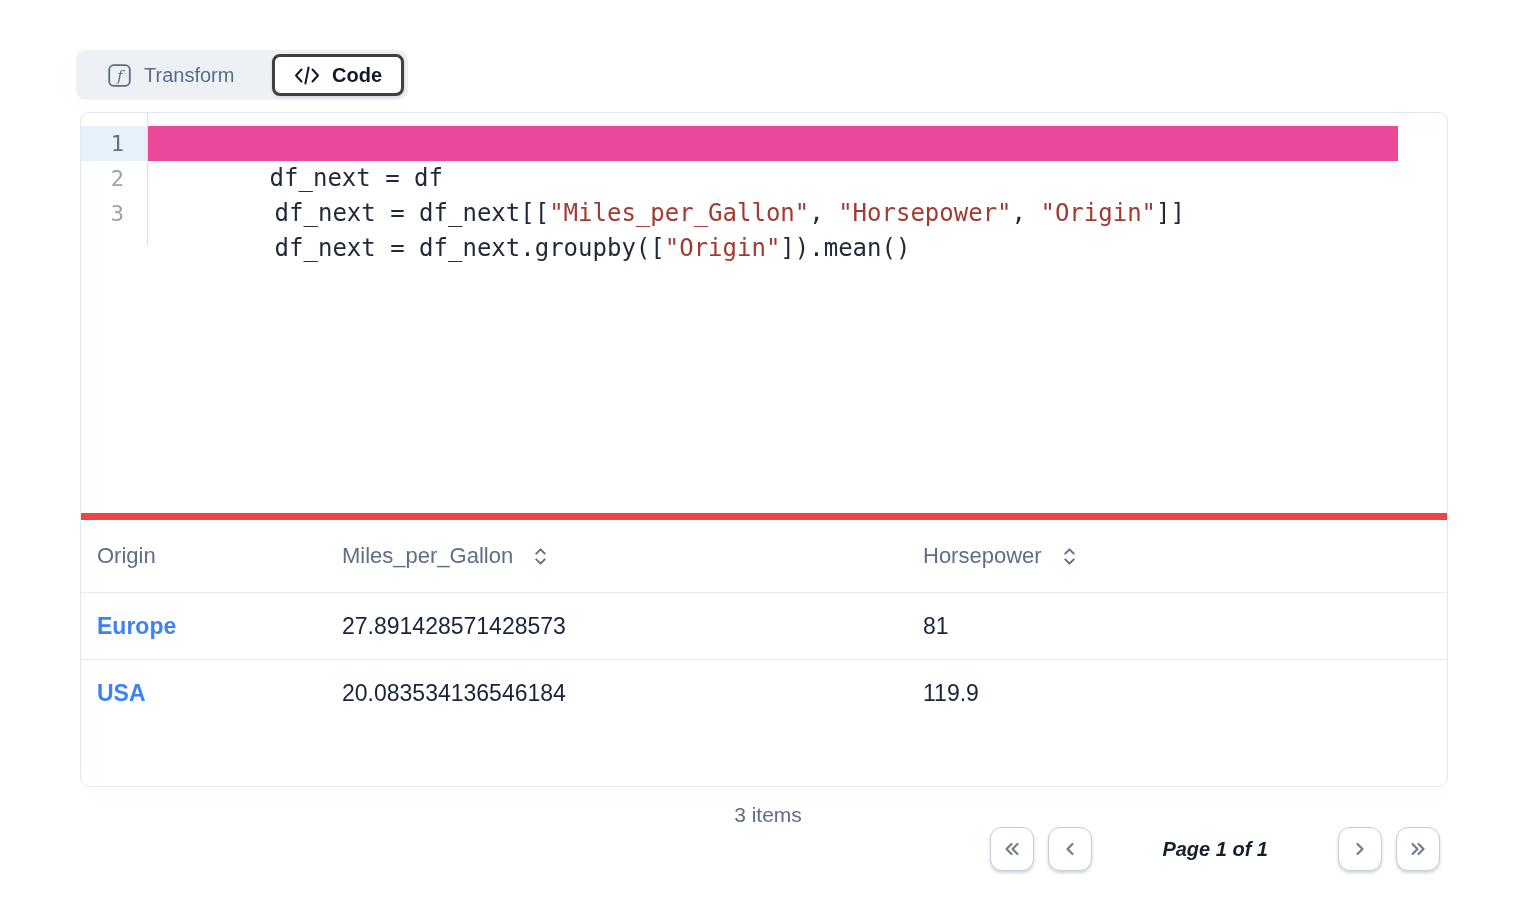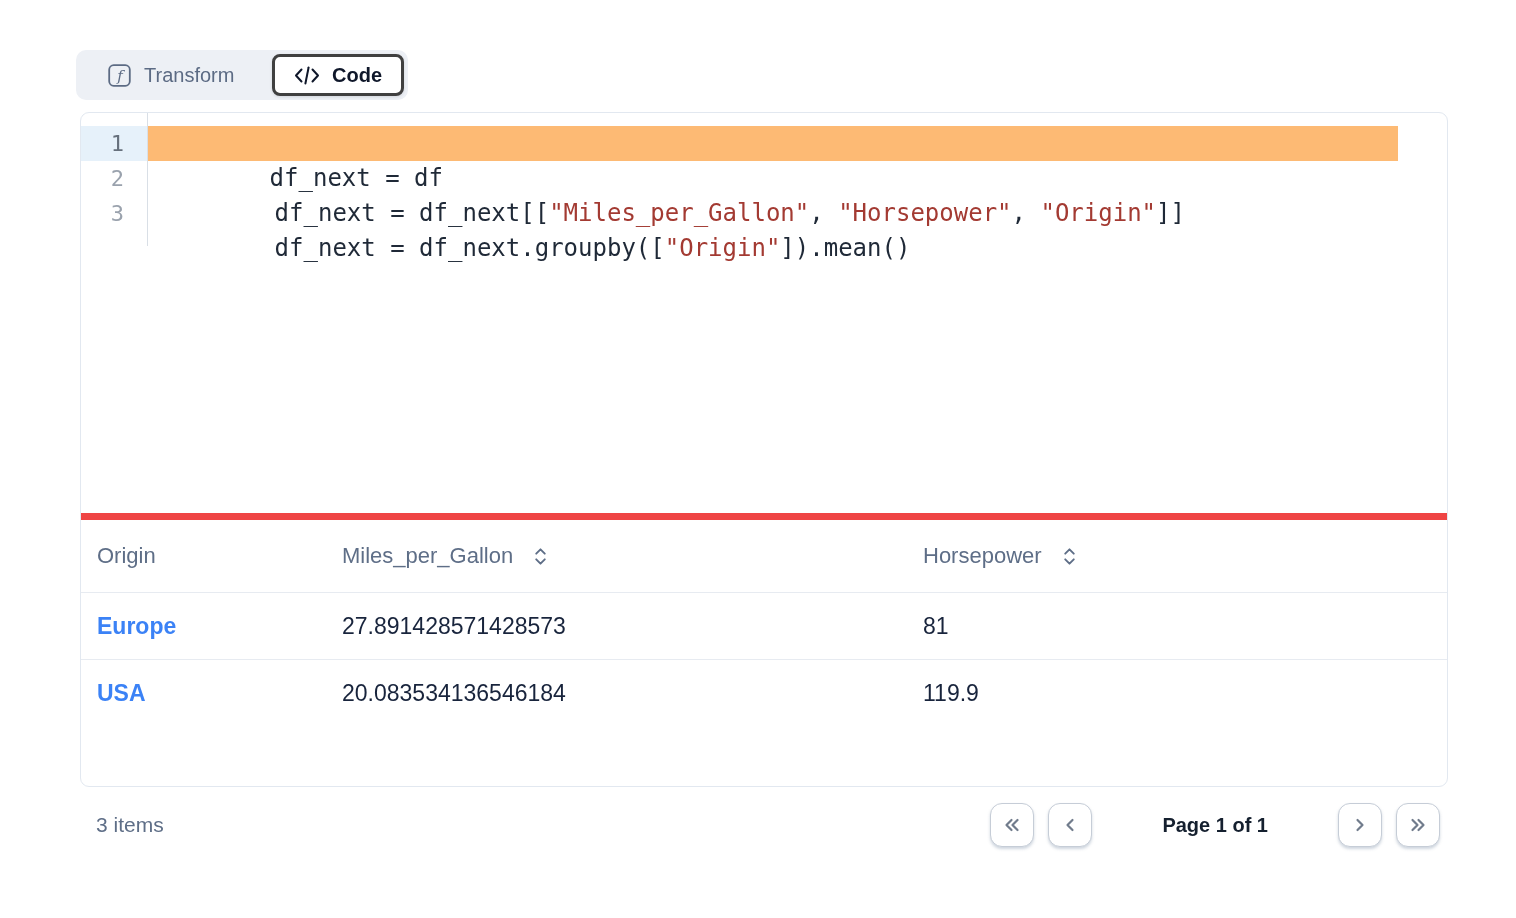--- a/index.html
+++ b/index.html
@@ -22,39 +22,39 @@
            border:1px solid #e2e8f0; border-radius:9px; background:#fff; }
 
   
   .editor { position:relative; height:400px; padding-top:13px;
             font-family:"DejaVu Sans Mono", monospace; font-size:24px; border-radius:8px 8px 0 0; overflow:hidden; }
   .gutter-sep { position:absolute; left:66px; top:0; width:1px; height:133px; background:#d9dfe6; }
   .cmline { display:flex; height:35px; line-height:35px; }
   .gutter { width:66px; padding-right:23px; text-align:right; color:#9aa2ad; font-size:22px; flex:none; }
   .codetext { flex:1; padding-left:12px; white-space:pre; color:#1f2937; }
   .cmline.active .gutter { background:#e6f1fa; color:#66707c; }
-  .cmline.active .codetext { background:#fdba74; margin-right:49px;padding-left:7px; }
+  .cmline.active .codetext { background:#ec4899; margin-right:49px;padding-left:7px; }
   .str { color:#a33a32; }
 
   
   .dtable { border-top:7px solid #ef4444; font-size:23px; }
   .trow { display:grid; grid-template-columns:245px 581px 1fr; align-items:center; }
   .thead { height:72px; color:#5e6e87; font-size:22px; font-weight:400; }
   .thead .cell { display:flex; align-items:center; gap:18px; }
   .drow { height:67px; border-top:1px solid #e7ebf1; }
   .cell { padding-left:16px; }
   .idx { font-weight:700; color:#3b82f6; }
   .val { color:#18243c; }
   .sorticon { display:flex; color:#5e6e87; cursor:pointer; }
 
   
   .footer { position:absolute; left:80px; top:803px; width:1360px; height:44px;
-            display:flex; align-items:center; }
+            display:flex; align-items:center;flex-direction:column; }
   .items-count { padding-left:16px; color:#5e6e87; font-size:21px; }
-  .pager { margin-left:auto; display:flex; align-items:center; gap:14px; }
+  .pager { margin-left:auto; display:flex; align-items:center; gap:14px;font-style:italic; }
   .pbtn { width:44px; height:44px; background:#fff; border:1px solid #c6cdd7; border-radius:12px;
           box-shadow:0 2px 3px rgba(148,163,184,.45); display:flex; align-items:center; justify-content:center;
           color:#717c8c; cursor:pointer; }
   .page-label { margin:0 56px; font-size:20px; font-weight:700; color:#15202f; white-space:nowrap; }
 </style>
 </head>
 <body>
 
 <div class="tabbar">
   <div class="tab tab-transform">

